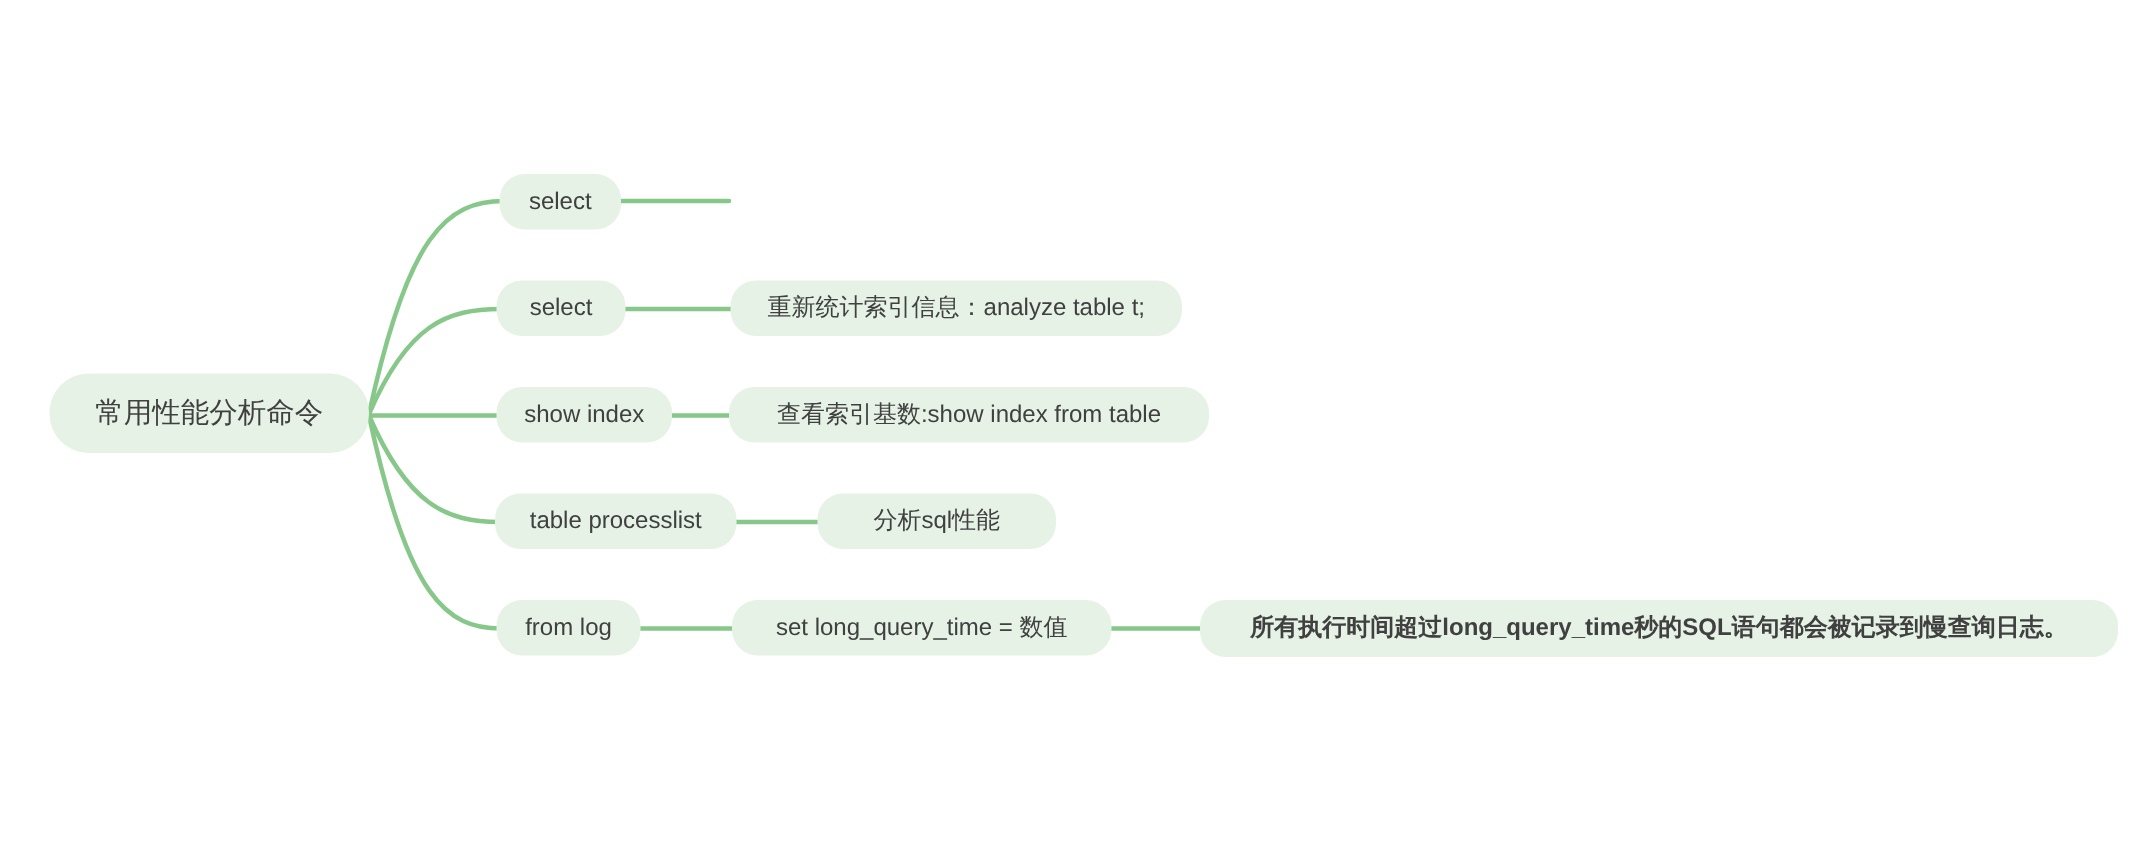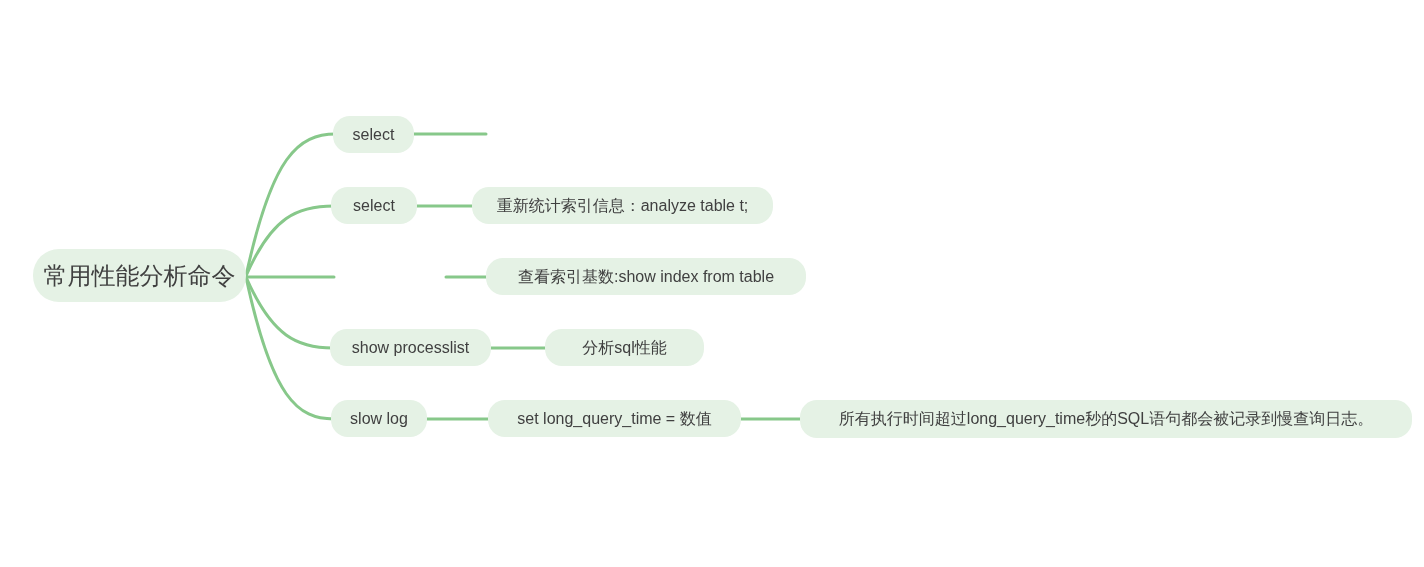--- a/index.html
+++ b/index.html
@@ -32,21 +32,21 @@
     align-items: center;
     justify-content: center;
     white-space: nowrap;
     font-size: 16px;
     line-height: 1;
     box-sizing: border-box;
     padding: 0 10px;
   }
   .node.root {
     border-radius: 26px;
-    font-size: 24px;
+    font-size: 19px;
   }
 </style>
 </head>
 <body>
 
 <div class="stage">
 
   <svg class="connectors" width="1424" height="567" viewBox="0 0 1424 567" aria-hidden="true">
 
     <path d="M 246 276 C 272 156, 298 134, 336 134"></path>
@@ -61,23 +61,24 @@
     <path d="M 489 348 L 548 348"></path>
     <path d="M 425 419 L 491 419"></path>
 
     <path d="M 739 419 L 803 419"></path>
   </svg>
 
   <div class="node root" style="left:33px; top:249px; width:213px; height:53px;">常用性能分析命令</div>
 
   <div class="node" style="left:333px; top:116px; width:81px; height:37px;">select</div>
   <div class="node" style="left:331px; top:187px; width:86px; height:37px;">select</div>
-  <div class="node" style="left:330px; top:329px; width:161px; height:37px;">show processlist</div>
-  <div class="node" style="left:331px; top:400px; width:96px; height:37px;">slow log</div>
+  <div class="node" style="left:331px; top:258px; width:117px; height:37px;">show index</div>
+  <div class="node" style="left:330px; top:329px; width:161px; height:37px;">table processlist</div>
+  <div class="node" style="left:331px; top:400px; width:96px; height:37px;">from log</div>
 
-  <div class="node" style="left:472px; top:187px; width:301px; height:37px;">重新统计索引信息：analyze table t;</div>
+  <div class="node" style="left:487px; top:187px; width:301px; height:37px;">重新统计索引信息：analyze table t;</div>
   <div class="node" style="left:486px; top:258px; width:320px; height:37px;">查看索引基数:show index from table</div>
   <div class="node" style="left:545px; top:329px; width:159px; height:37px;">分析sql性能</div>
   <div class="node" style="left:488px; top:400px; width:253px; height:37px;text-align:center;">set long_query_time = 数值</div>
 
-  <div class="node" style="left:800px; top:400px; width:612px; height:38px;">所有执行时间超过long_query_time秒的SQL语句都会被记录到慢查询日志。</div>
+  <div class="node" style="left:800px; top:400px; width:612px; height:38px;font-weight:bold;">所有执行时间超过long_query_time秒的SQL语句都会被记录到慢查询日志。</div>
 
 </div>
 
 </body></html>

